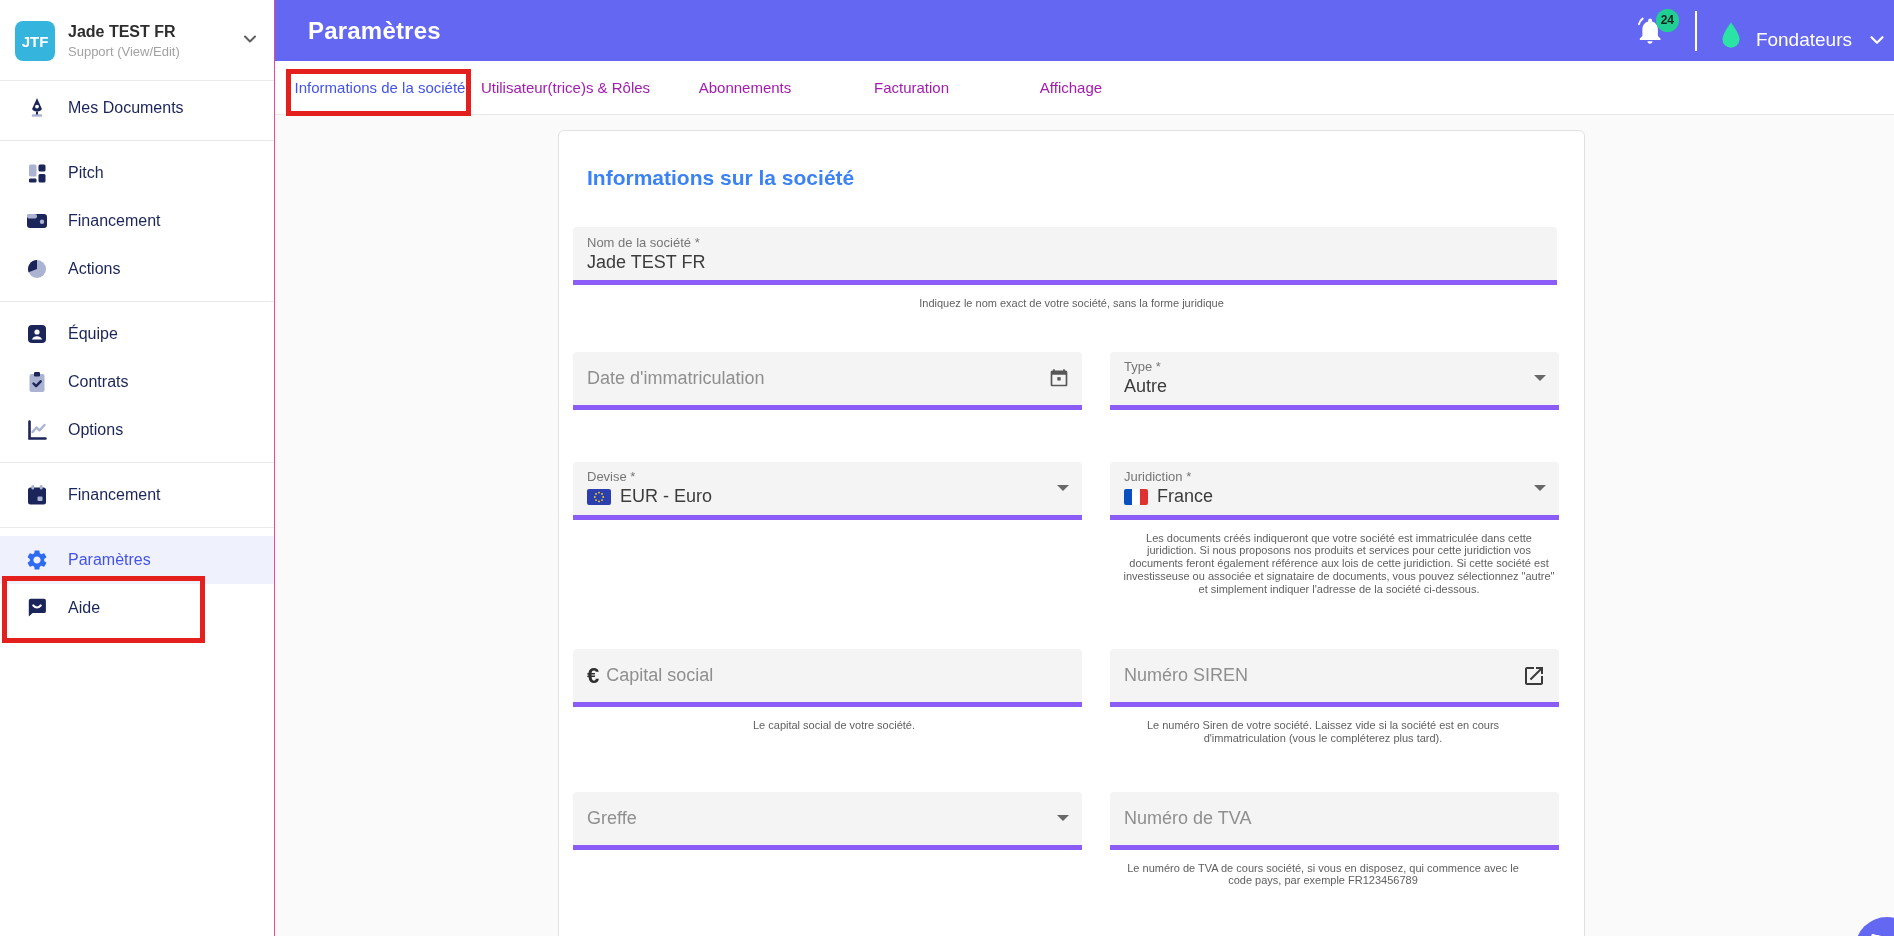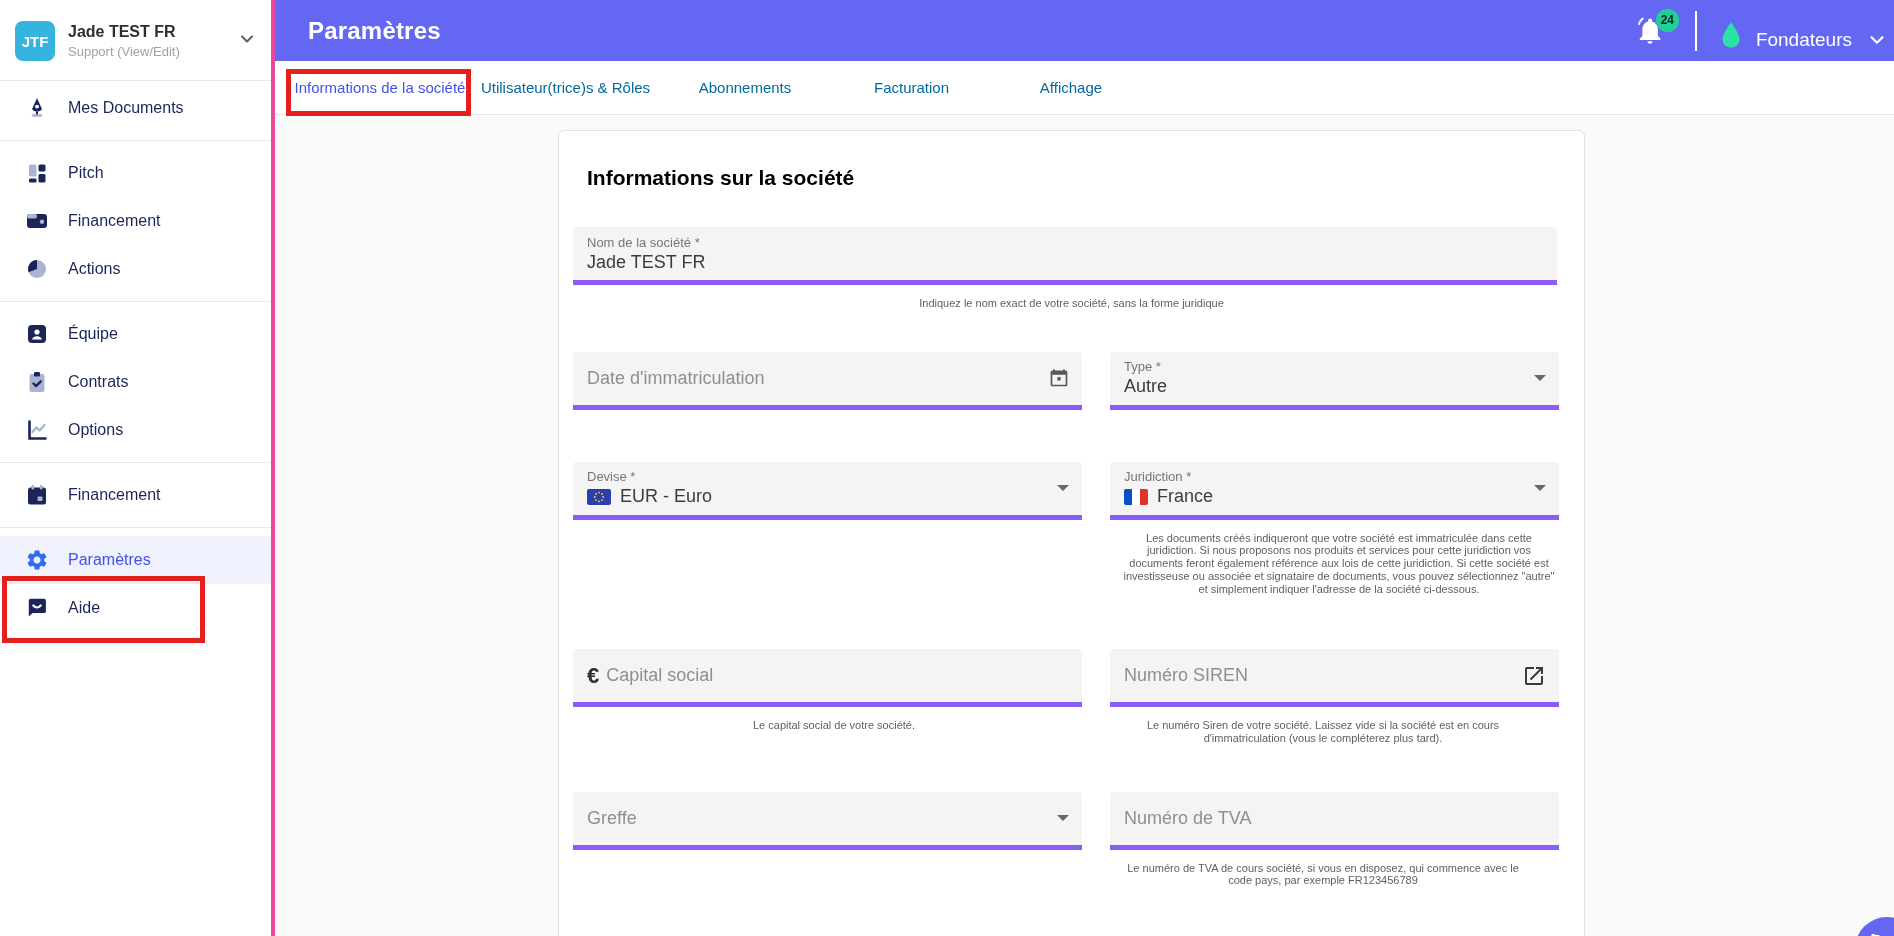--- a/index.html
+++ b/index.html
@@ -1,21 +1,21 @@
 <!DOCTYPE html>
 <html><head>
 <meta charset="utf-8">
 <style>
   * { box-sizing: border-box; margin: 0; padding: 0; }
   html,body { width:1894px; height:936px; overflow:hidden; }
   body { font-family:"Liberation Sans","DejaVu Sans",sans-serif; background:#fafafa; position:relative; }
   .app { display:flex; width:100%; height:100%; }
 
   
-  .sidebar { width:275px; background:#fff; border-right:4px solid #ec4899; position:relative; z-index:3; flex:0 0 275px; }
+  .sidebar { width:275px; background:#fff; border-right:1px solid #ec4899; position:relative; z-index:3; flex:0 0 275px; }
   .user { display:flex; align-items:center; padding:16px 14px 14px 15px; height:80px; cursor:pointer; }
   .avatar { width:40px; height:40px; border-radius:8px; background:#35b5dd; color:#fff; font-weight:bold; font-size:15px; display:flex; align-items:center; justify-content:center; flex:0 0 40px; }
   .user-meta { margin-left:13px; flex:1; min-width:0; }
   .user-name { font-size:16px; font-weight:bold; color:#2d2d2d; }
   .user-role { font-size:13px; color:#a2a2a2; margin-top:3px; }
   .sdivider { height:1px; background:#e9e9ec; margin:0; }
   .sdivider.m { margin:8px 0; }
   nav { padding-top:3px; }
   .nav-item { display:flex; align-items:center; height:48px; padding-left:25px; cursor:pointer; }
   .nav-item .nicon { width:24px; height:24px; flex:0 0 24px; display:flex; align-items:center; justify-content:center; }
@@ -29,32 +29,32 @@
   .appbar h1 { color:#fff; font-size:24px; font-weight:bold; letter-spacing:.2px; }
   .appbar-right { margin-left:auto; display:flex; align-items:flex-end; padding-right:6px; }
   .bell-wrap { position:relative; width:34px; height:36px; cursor:pointer; }
   .badge { position:absolute; top:-6px; right:-10px; background:#21ce93; color:#10241c; font-size:12px; font-weight:bold; min-width:23px; height:23px; border-radius:50%; display:flex; align-items:center; justify-content:center; }
   .vsep { width:2px; height:40px; background:#ffffff; margin:0 22px 0 26px; }
   .droplet { margin-right:13px; display:flex; }
   .workspace { color:#fff; font-size:19px; font-weight:500; }
   .appbar-chevron { margin-left:14px; display:flex; }
 
   .tabbar { height:54px; background:#fff; border-bottom:1px solid #e8e8e8; display:flex; align-items:stretch; padding-left:12px; flex:0 0 54px; }
-  .tab { display:flex; align-items:center; justify-content:center; font-size:15px; font-weight:500; color:#0369a1; cursor:pointer; position:relative; }
+  .tab { display:flex; align-items:center; justify-content:center; font-size:15px; font-weight:500; color:#a21caf; cursor:pointer; position:relative; }
   .tab.t0 { width:186px; }
   .tab.t1 { width:185px; }
   .tab.t2 { width:174px; }
   .tab.t3 { width:159px; }
   .tab.t4 { width:160px; }
   .tab.active { color:#4353e8; }
   .tab.active::after { content:""; position:absolute; left:14px; right:14px; bottom:0; height:3px; background:#4353e8; }
 
   .content { flex:1; background:#fafafa; position:relative; overflow:hidden; }
   .card { position:absolute; left:283px; top:15px; width:1027px; height:1100px; background:#fff; border:1px solid #e2e2e4; border-radius:6px; padding:0 27px 0 14px; }
-  .card-title { margin:35px 0 0 14px; font-size:21px; font-weight:bold; color:#000000; }
+  .card-title { margin:35px 0 0 14px; font-size:21px; font-weight:bold; color:#3b82f6; }
 
   .field { background:#f4f4f4; border-radius:4px 4px 0 0; border-bottom:5px solid #8b5cf6; height:58px; position:relative; padding:0 44px 0 14px; display:flex; flex-direction:column; justify-content:center; cursor:text; }
   .field.select { cursor:pointer; }
   .flabel { font-size:13px; color:#767676; margin-bottom:2px; }
   .fvalue { font-size:18px; color:#3c3c3c; display:flex; align-items:center; }
   .fvalue.ph { color:#8f8f8f; }
   .field input { border:none; background:transparent; outline:none; font-family:inherit; font-size:18px; color:#3c3c3c; width:100%; padding:0; }
   .field input::placeholder { color:#8f8f8f; opacity:1; }
   .trail { position:absolute; right:13px; top:50%; transform:translateY(-50%); display:flex; align-items:center; cursor:pointer; }
   .arrow-down { width:0; height:0; border-left:6px solid transparent; border-right:6px solid transparent; border-top:6px solid #686868; }

